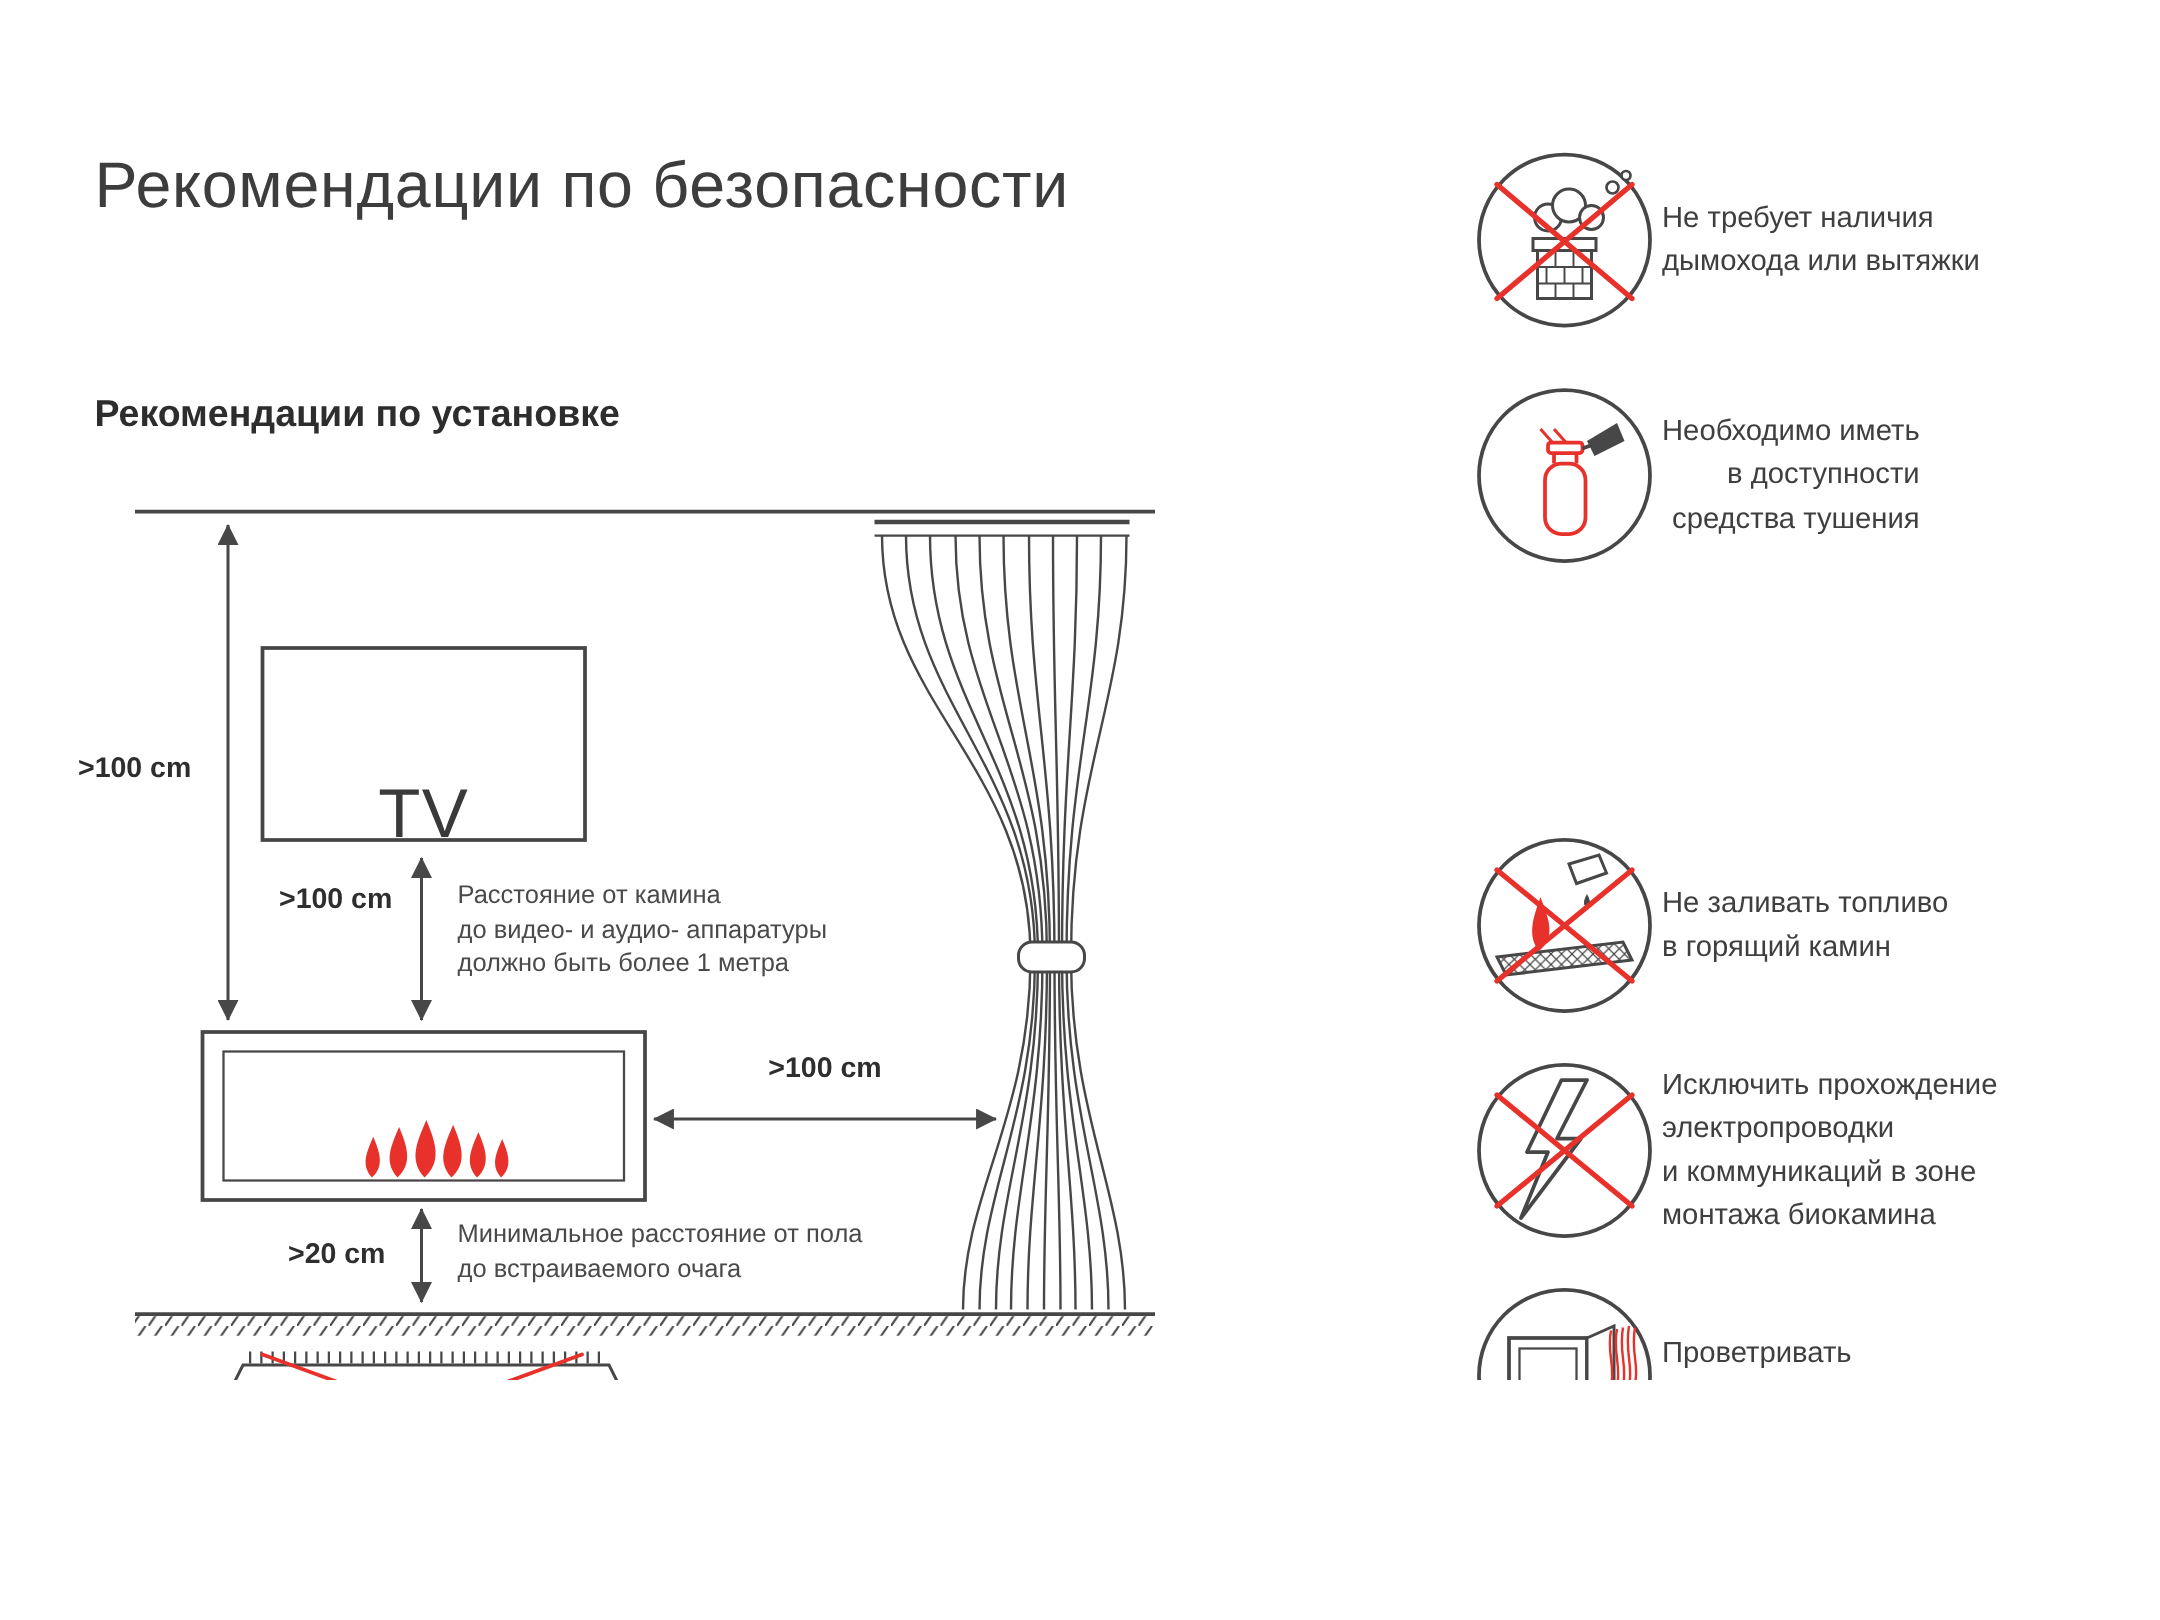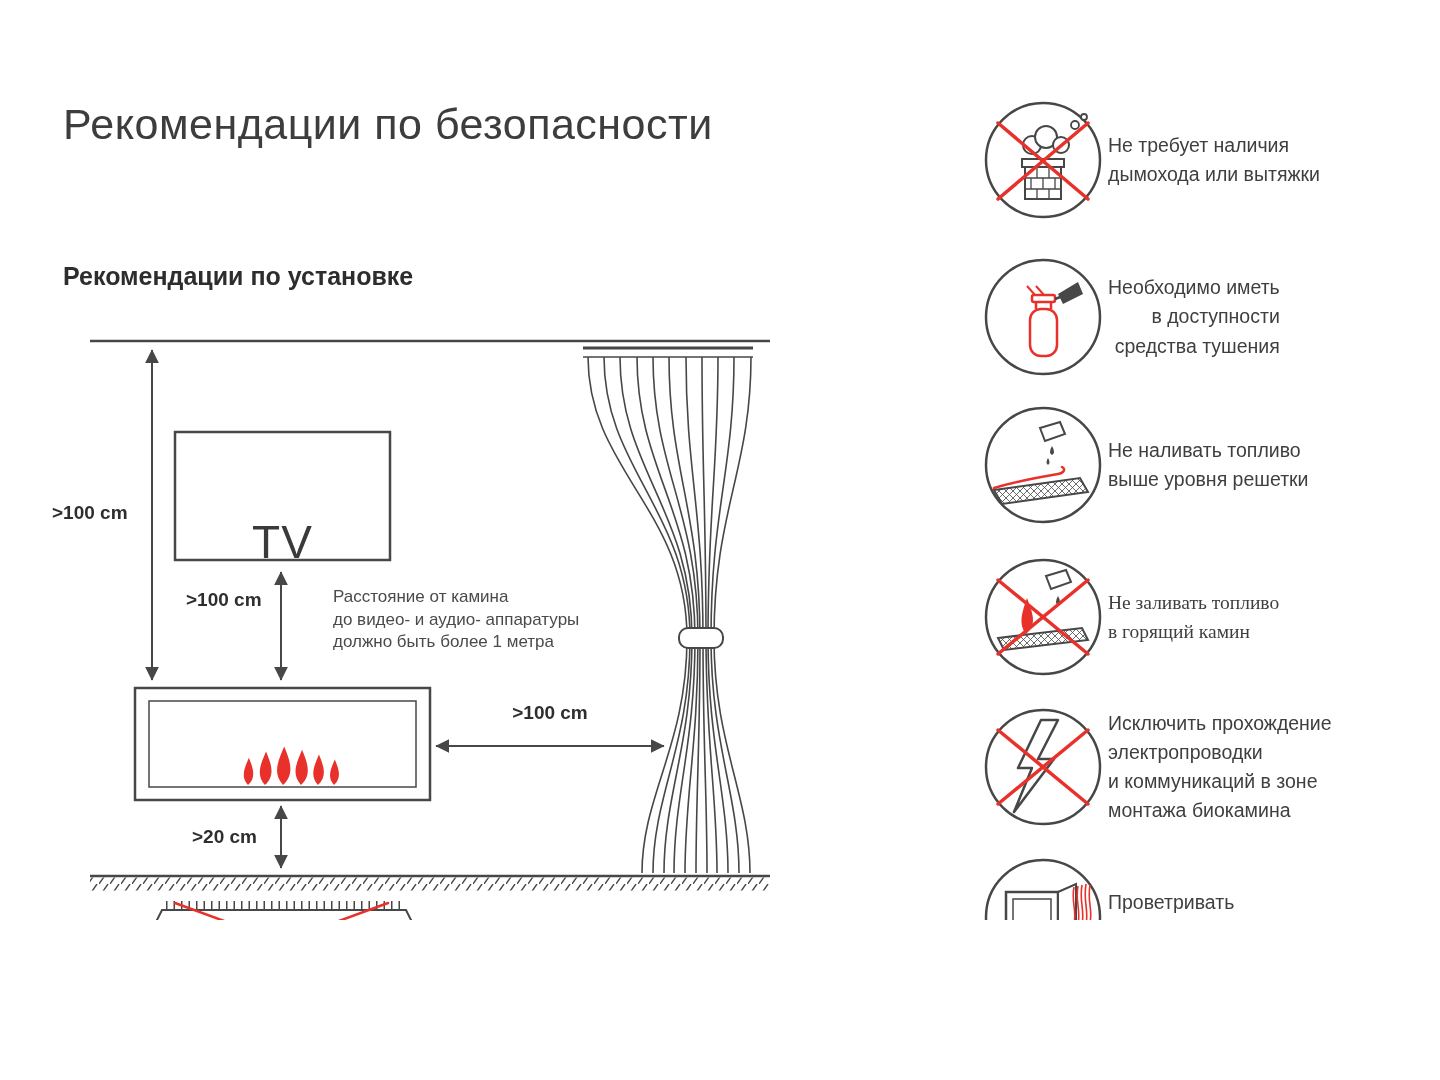--- a/index.html
+++ b/index.html
@@ -17,26 +17,26 @@
   .tv-label { position:absolute; left:175px; top:467px; width:215px; text-align:center;
               font-size:46px; font-weight:500; color:#3a3a3a; letter-spacing:1px;margin-top:48px; }
 
   .dim { position:absolute; font-size:19px; font-weight:700; color:#2e2e2e; white-space:nowrap; }
   .dim-ceiling { left:52px;  top:502px; }
   .dim-tv      { left:186px; top:589px; }
   .dim-curtain { left:436px; top:702px; width:228px; text-align:center; }
   .dim-floor   { left:192px; top:826px; }
 
   .note { position:absolute; font-size:17px; color:#4a4a4a; line-height:1.33; white-space:pre-line; }
-  .note-equipment { left:305px; top:586px;margin-left:28px; }
+  .note-equipment { left:305px; top:586px; }
   .note-floor     { left:305px; top:812px; }
 
   .safety-row { position:absolute; left:978px; display:flex; align-items:center; width:462px; }
   .row-1 { top:95px; }  .row-2 { top:252px;text-align:right; } .row-3 { top:400px; }
-  .row-4 { top:552px;font-family:Liberation Serif, serif; } .row-5 { top:702px; } .row-6 { top:852px; }
+  .row-4 { top:552px; } .row-5 { top:702px; } .row-6 { top:852px; }
   .safety-text { font-size:19.5px; color:var(--c-text); line-height:1.5; white-space:pre-line; }
   .icon { flex:0 0 130px; }
 </style>
 </head>
 <body>
 
 <div class="canvas">
 
   <h1 class="title">Рекомендации по безопасности</h1>
   <h2 class="subtitle">Рекомендации по установке</h2>
@@ -108,20 +108,22 @@
   </svg>
 
   <div class="tv-label">TV</div>
   <div class="dim dim-ceiling">&gt;100 cm</div>
   <div class="dim dim-tv">&gt;100 cm</div>
   <div class="dim dim-curtain">&gt;100 cm</div>
   <div class="dim dim-floor">&gt;20 cm</div>
   <div class="note note-equipment">Расстояние от камина
 до видео- и аудио- аппаратуры
 должно быть более 1 метра</div>
+  <div class="note note-floor">Минимальное расстояние от пола
+до встраиваемого очага</div>
 
   <div class="safety-row row-1">
     <svg class="icon" width="130" height="130" viewBox="0 0 130 130">
       <circle cx="65" cy="65" r="57" fill="#fff" stroke="#474747" stroke-width="2.5"></circle>
       <g fill="#fff" stroke="#474747" stroke-width="2">
         <circle cx="54" cy="50" r="9"></circle>
         <circle cx="68" cy="42" r="11"></circle>
         <circle cx="83" cy="50" r="8"></circle>
         <circle cx="97" cy="30" r="4" stroke-width="1.8"></circle>
         <circle cx="106" cy="22" r="3" stroke-width="1.8"></circle>
@@ -152,37 +154,20 @@
       <g>
         <line x1="77" y1="47" x2="85" y2="44" stroke="#474747" stroke-width="2.5"></line>
         <polygon points="80,42 100,30 105,42 85,52" fill="#474747"></polygon>
       </g>
     </svg>
     <div class="safety-text">Необходимо иметь
 в доступности
 средства тушения</div>
   </div>
 
-  <div class="safety-row row-3">
-    <svg class="icon" width="130" height="130" viewBox="0 0 130 130">
-      <defs>
-        <pattern id="xh3" width="7" height="7" patternUnits="userSpaceOnUse">
-          <path d="M0 7 L7 0 M0 0 L7 7" stroke="#474747" stroke-width="0.8"></path>
-        </pattern>
-      </defs>
-      <circle cx="65" cy="65" r="57" fill="#fff" stroke="#474747" stroke-width="2.5"></circle>
-      <polygon points="16,90 102,78 110,92 24,104" fill="url(#xh3)" stroke="#474747" stroke-width="2"></polygon>
-      <path d="M16 88 C40 81 62 77 80 74 C86 73 88 69 84 67" fill="none" stroke="#e8312a" stroke-width="2.5" stroke-linecap="round"></path>
-      <polygon points="62,28 82,22 87,34 67,41" fill="#fff" stroke="#474747" stroke-width="2"></polygon>
-      <path d="M74 46 q-4 7 0 9 q4 -2 0 -9" fill="#474747"></path>
-      <path d="M70 58 q-3 5 0 7 q3 -2 0 -7" fill="#474747"></path>
-    </svg>
-    <div class="safety-text">Не наливать топливо
-выше уровня решетки</div>
-  </div>
 
   <div class="safety-row row-4">
     <svg class="icon" width="130" height="130" viewBox="0 0 130 130">
       <defs>
         <pattern id="xh4" width="7" height="7" patternUnits="userSpaceOnUse">
           <path d="M0 7 L7 0 M0 0 L7 7" stroke="#474747" stroke-width="0.8"></path>
         </pattern>
       </defs>
       <circle cx="65" cy="65" r="57" fill="#fff" stroke="#474747" stroke-width="2.5"></circle>
       <polygon points="20,86 104,76 110,88 26,98" fill="url(#xh4)" stroke="#474747" stroke-width="2"></polygon>

